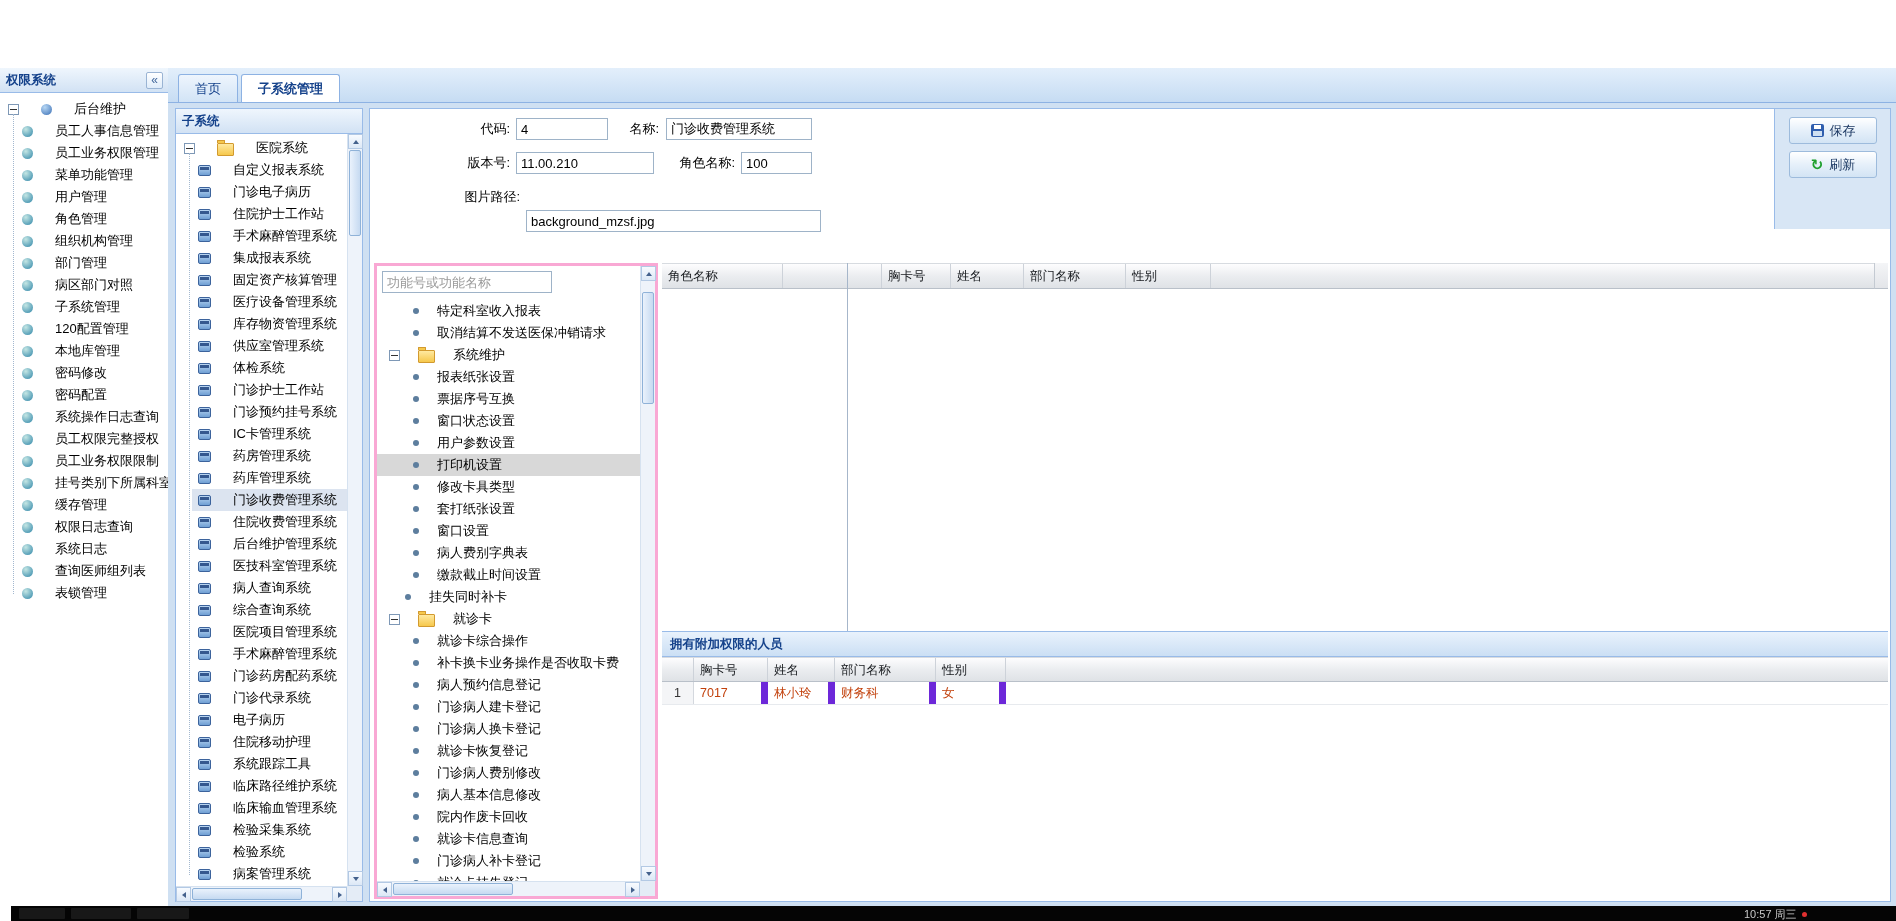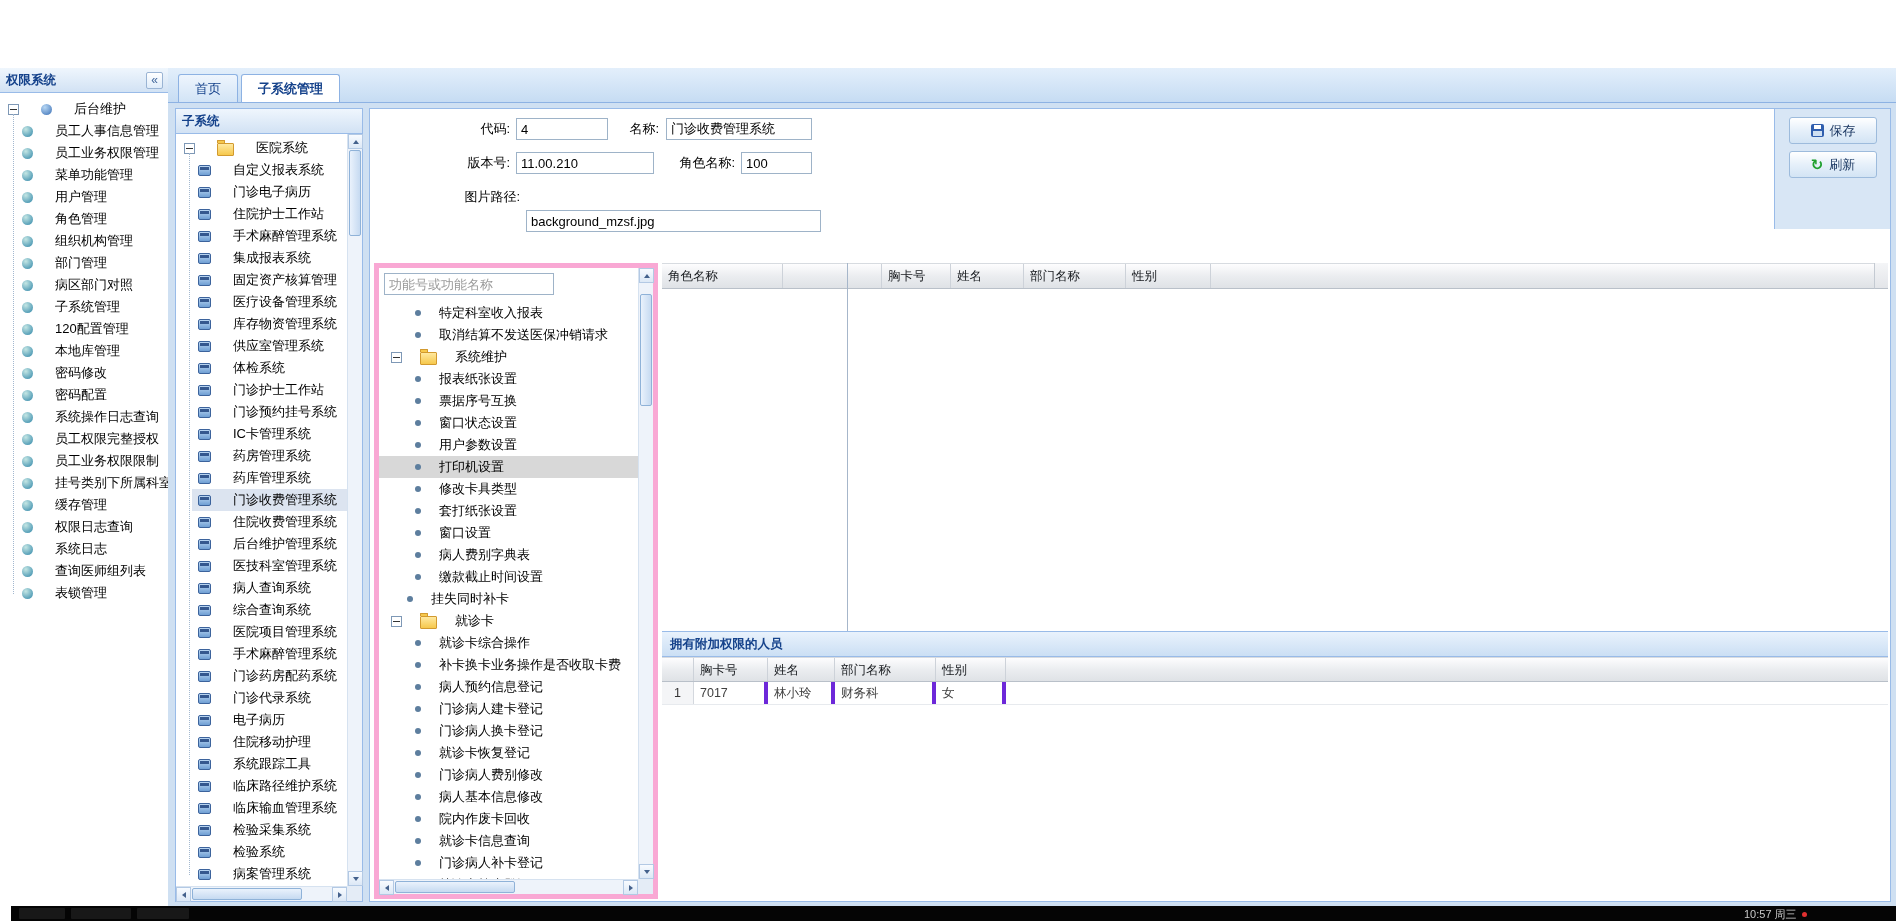--- a/index.html
+++ b/index.html
@@ -80,21 +80,21 @@
 #save-btn{top:8px}
 #refresh-btn{top:42px}
 .floppy{width:13px;height:13px;background:#2f5eae;border-radius:2px;position:relative}
 .floppy::before{content:"";position:absolute;left:3px;top:1px;width:7px;height:4px;background:#fff}
 .floppy::after{content:"";position:absolute;left:2px;bottom:1px;width:9px;height:5px;background:#cfe0f2}
 .refresh-glyph{color:#1fa02e;font-weight:bold;font-size:15px;line-height:1}
 
 
 #detail-tabstrip{position:absolute;left:0;right:0;top:120px;height:30px;border-bottom:1px solid #8db2e3;display:flex;align-items:flex-end;gap:3px;padding-left:6px;background:#fff;box-sizing:border-box}
 #detail-lower{position:absolute;left:0;right:0;top:150px;bottom:0}
-#func-panel{position:absolute;left:4px;top:4px;width:284px;bottom:2px;border:5px solid #f9a8d4;background:#fff;box-sizing:border-box}
+#func-panel{position:absolute;left:4px;top:4px;width:284px;bottom:2px;border:3px solid #f9a8d4;background:#fff;box-sizing:border-box}
 #func-search{left:5px;top:5px;width:170px}
 #func-tree{position:absolute;left:0;right:15px;top:34px;bottom:15px;overflow:hidden}
 #func-panel .vscroll{top:0}
 .ftree-row{height:22px;display:flex;align-items:center;gap:18px;white-space:nowrap;overflow:hidden;cursor:pointer}
 .ftree-row.lvl0{padding-left:28px}
 .ftree-row.lvl0.folder{padding-left:12px}
 .ftree-row.lvl1{padding-left:36px}
 .ftree-row.selected{background:#d8d8d8}
 
 
@@ -106,21 +106,21 @@
 #members-grid{position:absolute;left:186px;top:0;right:0;height:368px}
 .mnum{width:34px}.mcol0{width:69px}.mcol1{width:73px}.mcol2{width:102px}.mcol3{width:85px}
 .grid-body{position:absolute;left:0;right:0;top:26px;bottom:0;background:#fff}
 .sb-square{position:absolute;right:0;top:0;width:14px;height:26px;border-left:1px solid #c4cad2;border-bottom:1px solid #b9c0c9;background:linear-gradient(180deg,#f4f5f7,#e3e5e9);box-sizing:border-box}
 #attached-panel{position:absolute;left:0;right:0;top:368px;bottom:0;background:#fff}
 #attached-header-bar{height:26px;background:linear-gradient(180deg,#e9f2fc,#cbdff4);border-top:1px solid #99bbe8;border-bottom:1px solid #99bbe8;display:flex;align-items:center;padding-left:8px;font-weight:bold;color:#15428b;font-size:12.5px;box-sizing:border-box}
 #attached-panel .grid-header{top:26px;height:25px}
 .anum{width:32px}.acol0{width:74px}.acol1{width:67px}.acol2{width:101px}.acol3{width:70px}
 #attached-body{position:absolute;left:0;right:0;top:51px;bottom:0;background:#fff}
 .grow{display:flex;height:22px;border-bottom:1px solid #e7eaee}
-.grow .gcell{line-height:22px;border-right:4px solid #6d28d9;font-size:12.5px;color:#404040}
+.grow .gcell{line-height:22px;border-right:7px solid #6d28d9;font-size:12.5px;color:#c2410c}
 .grow .rownum{width:32px;text-align:center;padding-left:0;color:#333;background:#f4f5f7;border-right:1px solid #d4d8de}
 
 
 #taskbar{position:absolute;left:11px;bottom:0;width:100%;height:15px;background:#050505}
 .tb-item{position:absolute;top:2px;height:11px;background:#181818;border-radius:1px}
 #clock{position:absolute;left:1733px;top:1px;color:#c9c9c9;font-size:11px;display:flex;align-items:center;gap:5px}
 #notif-dot{width:5px;height:5px;background:#e03030;border-radius:50%}
 </style>
 </head>
 <body>

